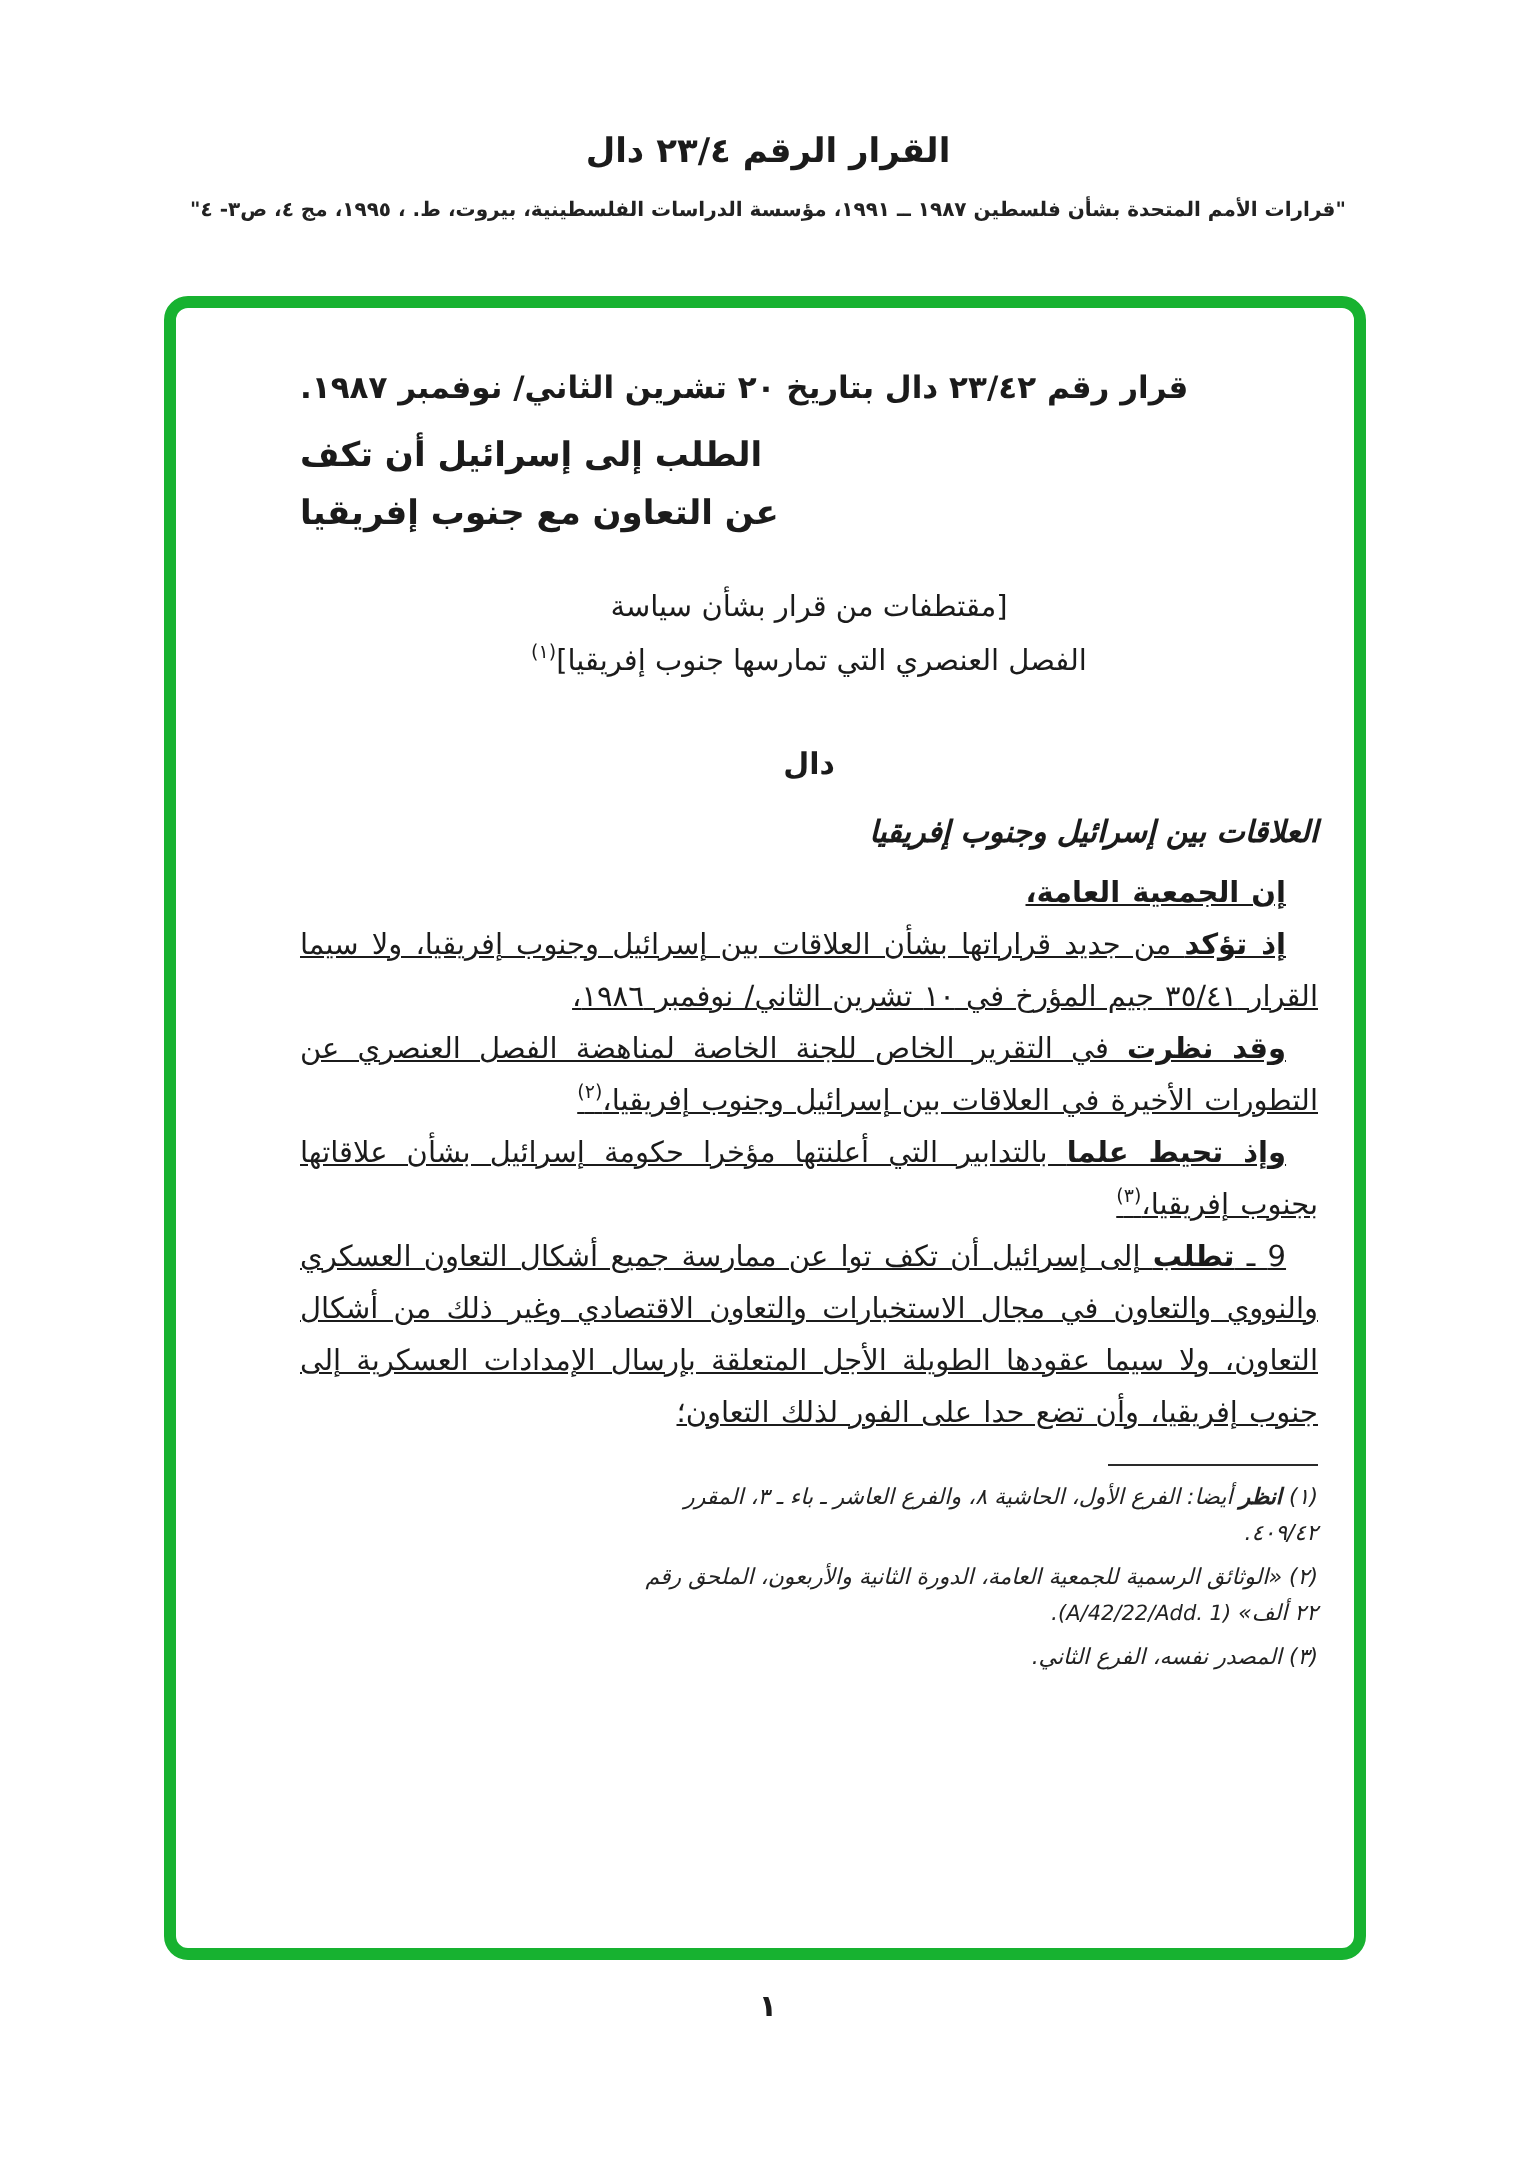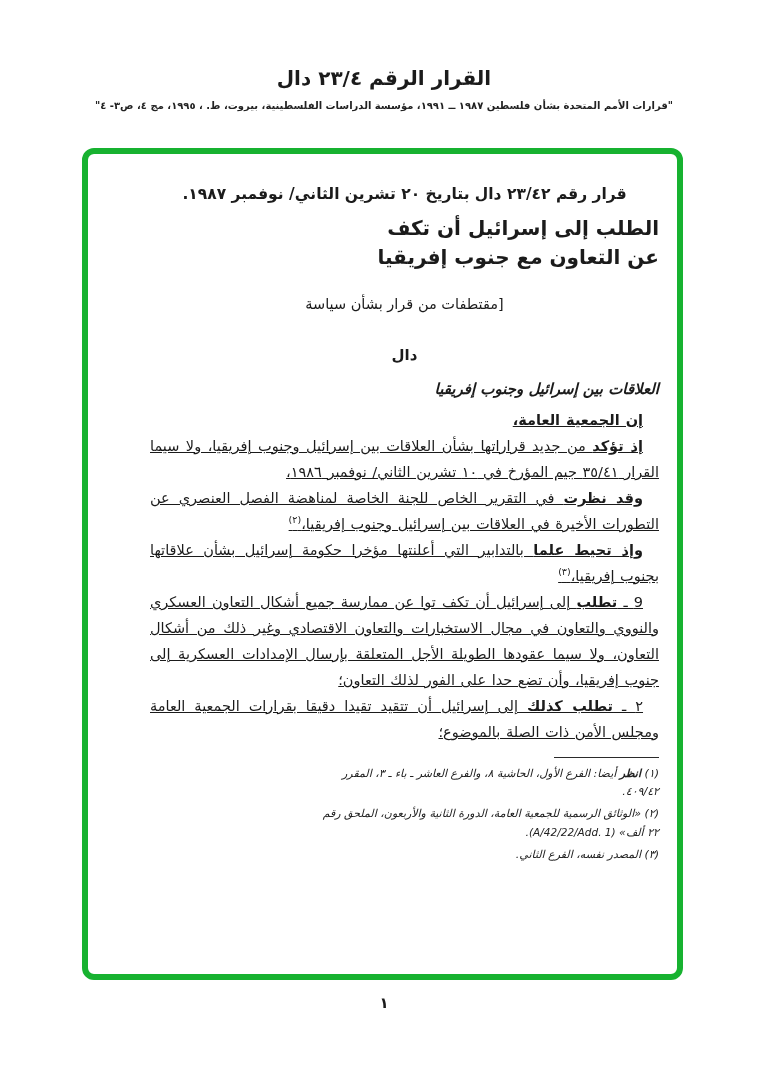--- a/index.html
+++ b/index.html
@@ -2,35 +2,35 @@
 <html lang="ar"><head>
 <meta charset="utf-8">
 <style>
   html,body{margin:0;padding:0;}
   body{
     width:768px;height:1085px;background:#ffffff;position:relative;
     font-family:"DejaVu Sans",sans-serif;color:#1b1b1b;overflow:hidden;
   }
   .hdr-title{
     position:absolute;top:66px;left:0;right:0;text-align:center;
-    direction:rtl;font-size:20px;font-weight:bold;letter-spacing:.5px;
+    direction:rtl;font-size:17px;font-weight:bold;letter-spacing:.5px;
   }
   .hdr-source{
     position:absolute;top:100px;left:10px;right:10px;text-align:center;
     direction:rtl;font-size:10px;font-weight:bold;white-space:nowrap;color:#222;
   }
   .green-box{
     position:absolute;left:82px;top:148px;width:589px;height:820px;
     border:6px solid #17b230;border-radius:12px;background:#fff;
   }
   .doc{
     position:absolute;inset:0;padding:16px 18px 0 62px;direction:rtl;
   }
-  .h1{text-align:center;font-weight:bold;font-size:15.5px;line-height:24px;margin-top:12px;}
-  .h2{text-align:right;font-weight:bold;font-size:20px;line-height:29px;}
+  .h1{text-align:left;font-weight:bold;font-size:15.5px;line-height:24px;margin-top:12px;}
+  .h2{text-align:left;font-weight:bold;font-size:17px;line-height:29px;}
   .h2.first{margin-top:8px;}
   .brk{text-align:center;font-size:14.5px;line-height:27px;}
   .brk.first{margin-top:19px;}
   .sec-letter{text-align:center;font-weight:bold;font-size:15px;margin-top:27px;line-height:20px;}
   .sec-title{text-align:right;font-weight:bold;font-style:italic;font-size:15px;margin-top:14px;line-height:20px;}
   #paragraphs{margin-top:8px;}
   p.para{
     margin:0;font-size:14.5px;line-height:26px;text-align:justify;
     text-indent:16px;word-spacing:1px;text-decoration:underline;
   }
@@ -51,30 +51,32 @@
 
 <div class="hdr-title">القرار الرقم ٢٣/٤ دال</div>
 <div class="hdr-source">"قرارات الأمم المتحدة بشأن فلسطين ١٩٨٧ ــ ١٩٩١، مؤسسة الدراسات الفلسطينية، بيروت، ط. ، ١٩٩٥، مج ٤، ص٣- ٤"</div>
 
 <div class="green-box" style="border-color: rgb(23, 178, 48);">
   <div class="doc">
     <div class="h1">قرار رقم ٢٣/٤٢ دال بتاريخ ٢٠ تشرين الثاني/ نوفمبر ١٩٨٧.</div>
     <div class="h2 first">الطلب إلى إسرائيل أن تكف</div>
     <div class="h2">عن التعاون مع جنوب إفريقيا</div>
     <div class="brk first">[مقتطفات من قرار بشأن سياسة</div>
+    <div class="brk">
+      <span>الفصل العنصري التي تمارسها جنوب إفريقيا]</span><sup>(١)</sup>
+    </div>
     <div class="sec-letter">دال</div>
     <div class="sec-title">العلاقات بين إسرائيل وجنوب إفريقيا</div>
 
     <div id="paragraphs">
         <p class="para lead"><span class="b">إن الجمعية العامة،</span></p>
         <p class="para"><span class="b">إذ تؤكد</span><span> من جديد قراراتها بشأن العلاقات بين إسرائيل وجنوب إفريقيا، ولا سيما القرار ٣٥/٤١ جيم المؤرخ في ١٠ تشرين الثاني/ نوفمبر ١٩٨٦،</span></p>
         <p class="para"><span class="b">وقد نظرت</span><span> في التقرير الخاص للجنة الخاصة لمناهضة الفصل العنصري عن التطورات الأخيرة في العلاقات بين إسرائيل وجنوب إفريقيا،</span><sup>(٢)</sup></p>
         <p class="para"><span class="b">وإذ تحيط علما</span><span> بالتدابير التي أعلنتها مؤخرا حكومة إسرائيل بشأن علاقاتها بجنوب إفريقيا،</span><sup>(٣)</sup></p>
         <p class="para"><span>9 ـ </span><span class="b">تطلب</span><span> إلى إسرائيل أن تكف توا عن ممارسة جميع أشكال التعاون العسكري والنووي والتعاون في مجال الاستخبارات والتعاون الاقتصادي وغير ذلك من أشكال التعاون، ولا سيما عقودها الطويلة الأجل المتعلقة بإرسال الإمدادات العسكرية إلى جنوب إفريقيا، وأن تضع حدا على الفور لذلك التعاون؛</span></p>
-        <p class="para"><span>٢ ـ </span><span class="b">تطلب كذلك</span><span> إلى إسرائيل أن تتقيد تقيدا دقيقا بقرارات الجمعية العامة ومجلس الأمن ذات الصلة بالموضوع؛</span></p>
       </div>
 
     <div class="footnotes">
       <div class="fn-rule"></div>
       <div id="footnotes">
           <p class="fn"><span>(١) </span><span class="b">انظر</span><span> أيضا: الفرع الأول، الحاشية ٨، والفرع العاشر ـ باء ـ ٣، المقرر ٤٠٩/٤٢.</span></p>
           <p class="fn"><span>(٢) «الوثائق الرسمية للجمعية العامة، الدورة الثانية والأربعون، الملحق رقم ٢٢ ألف» </span><span class="latin">(A/42/22/Add. 1)</span><span>.</span></p>
           <p class="fn"><span>(٣) المصدر نفسه، الفرع الثاني.</span></p>
         </div>
     </div>

